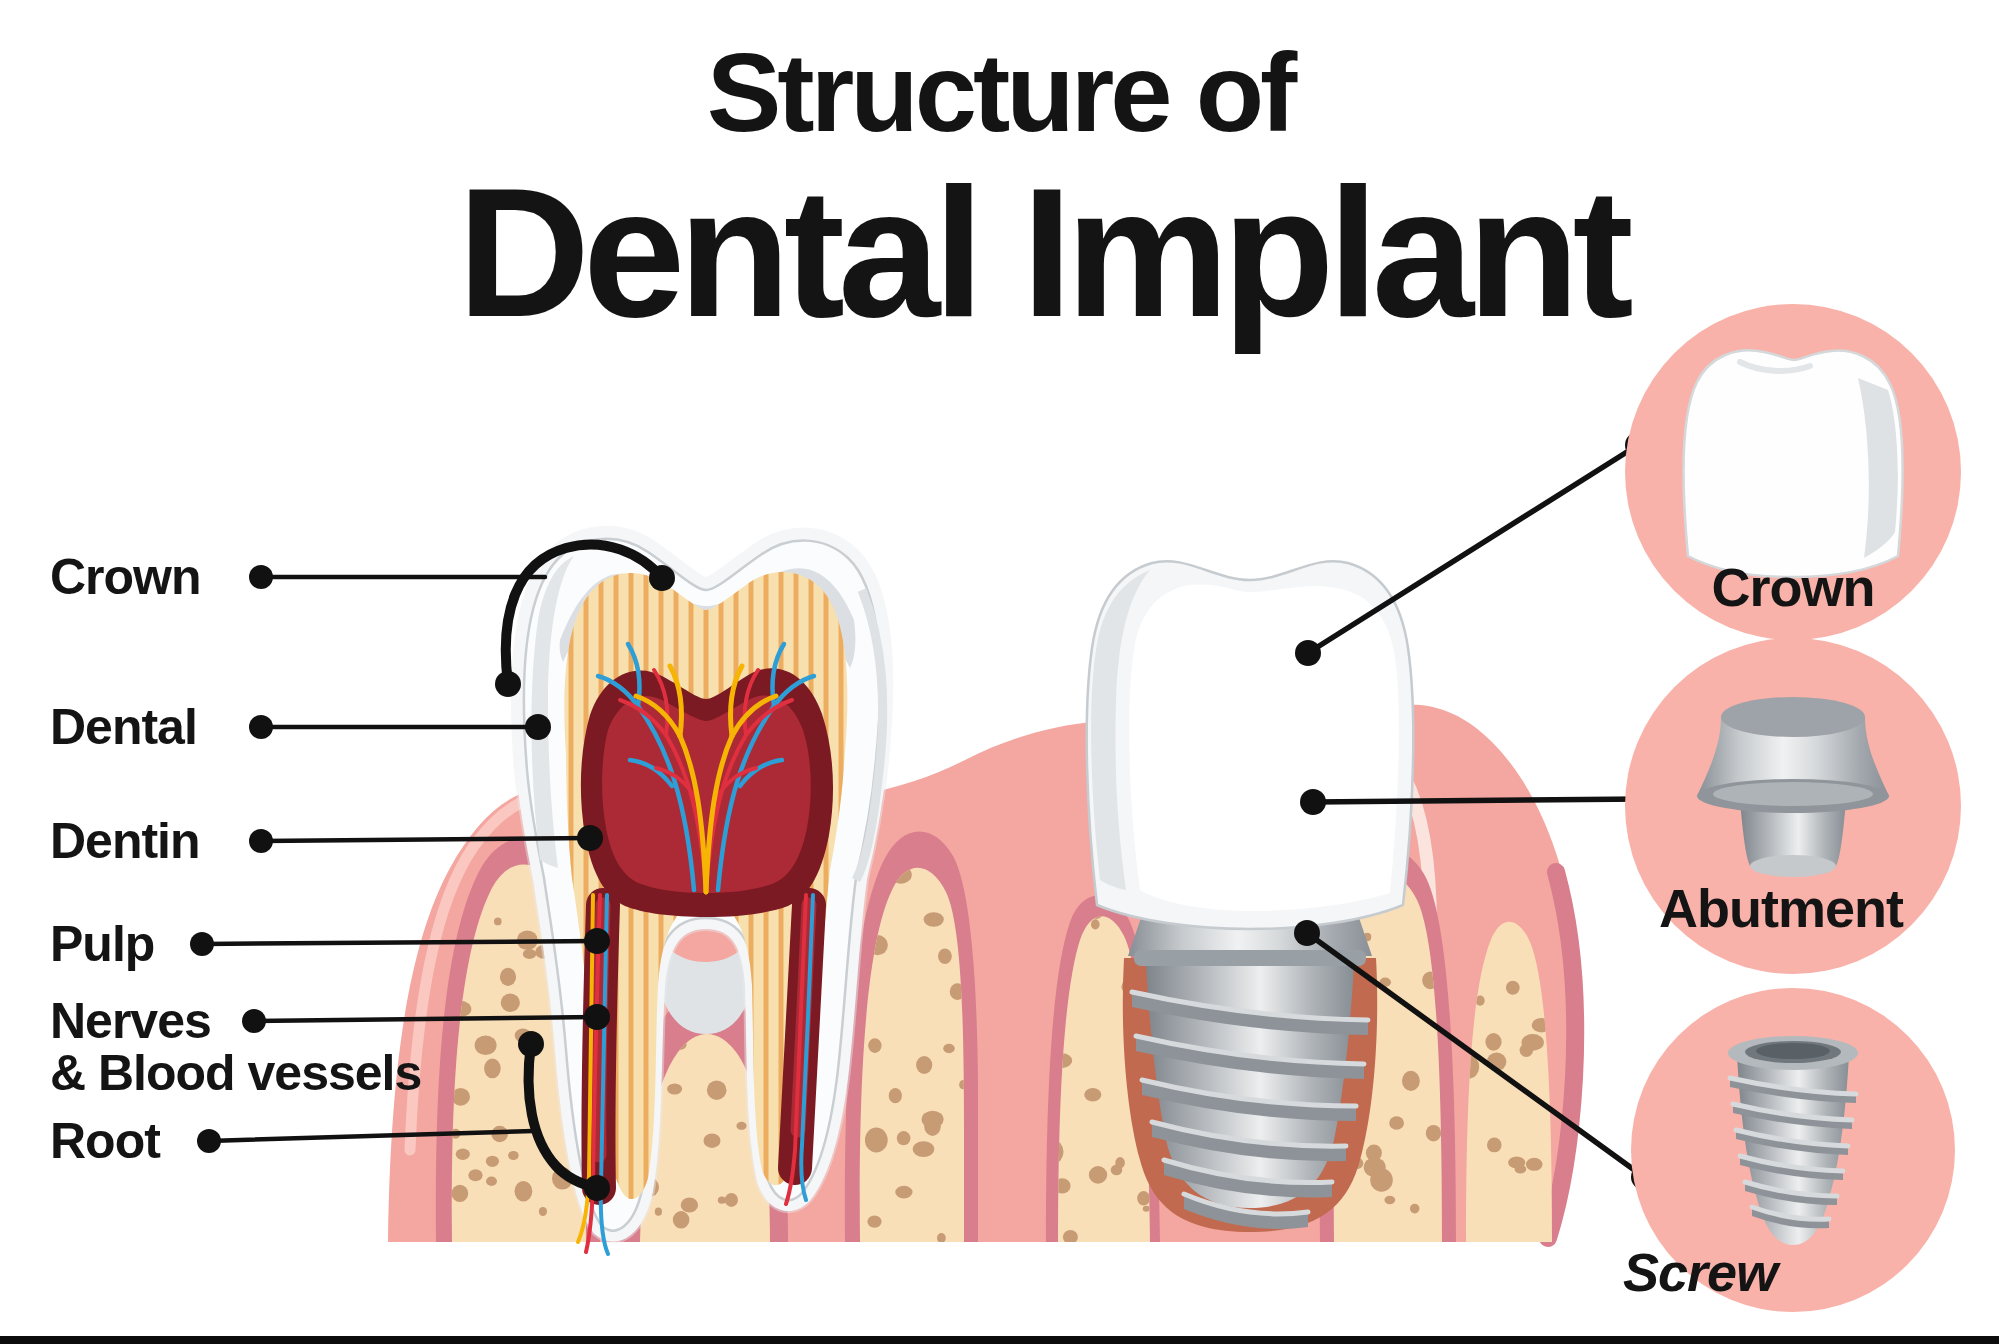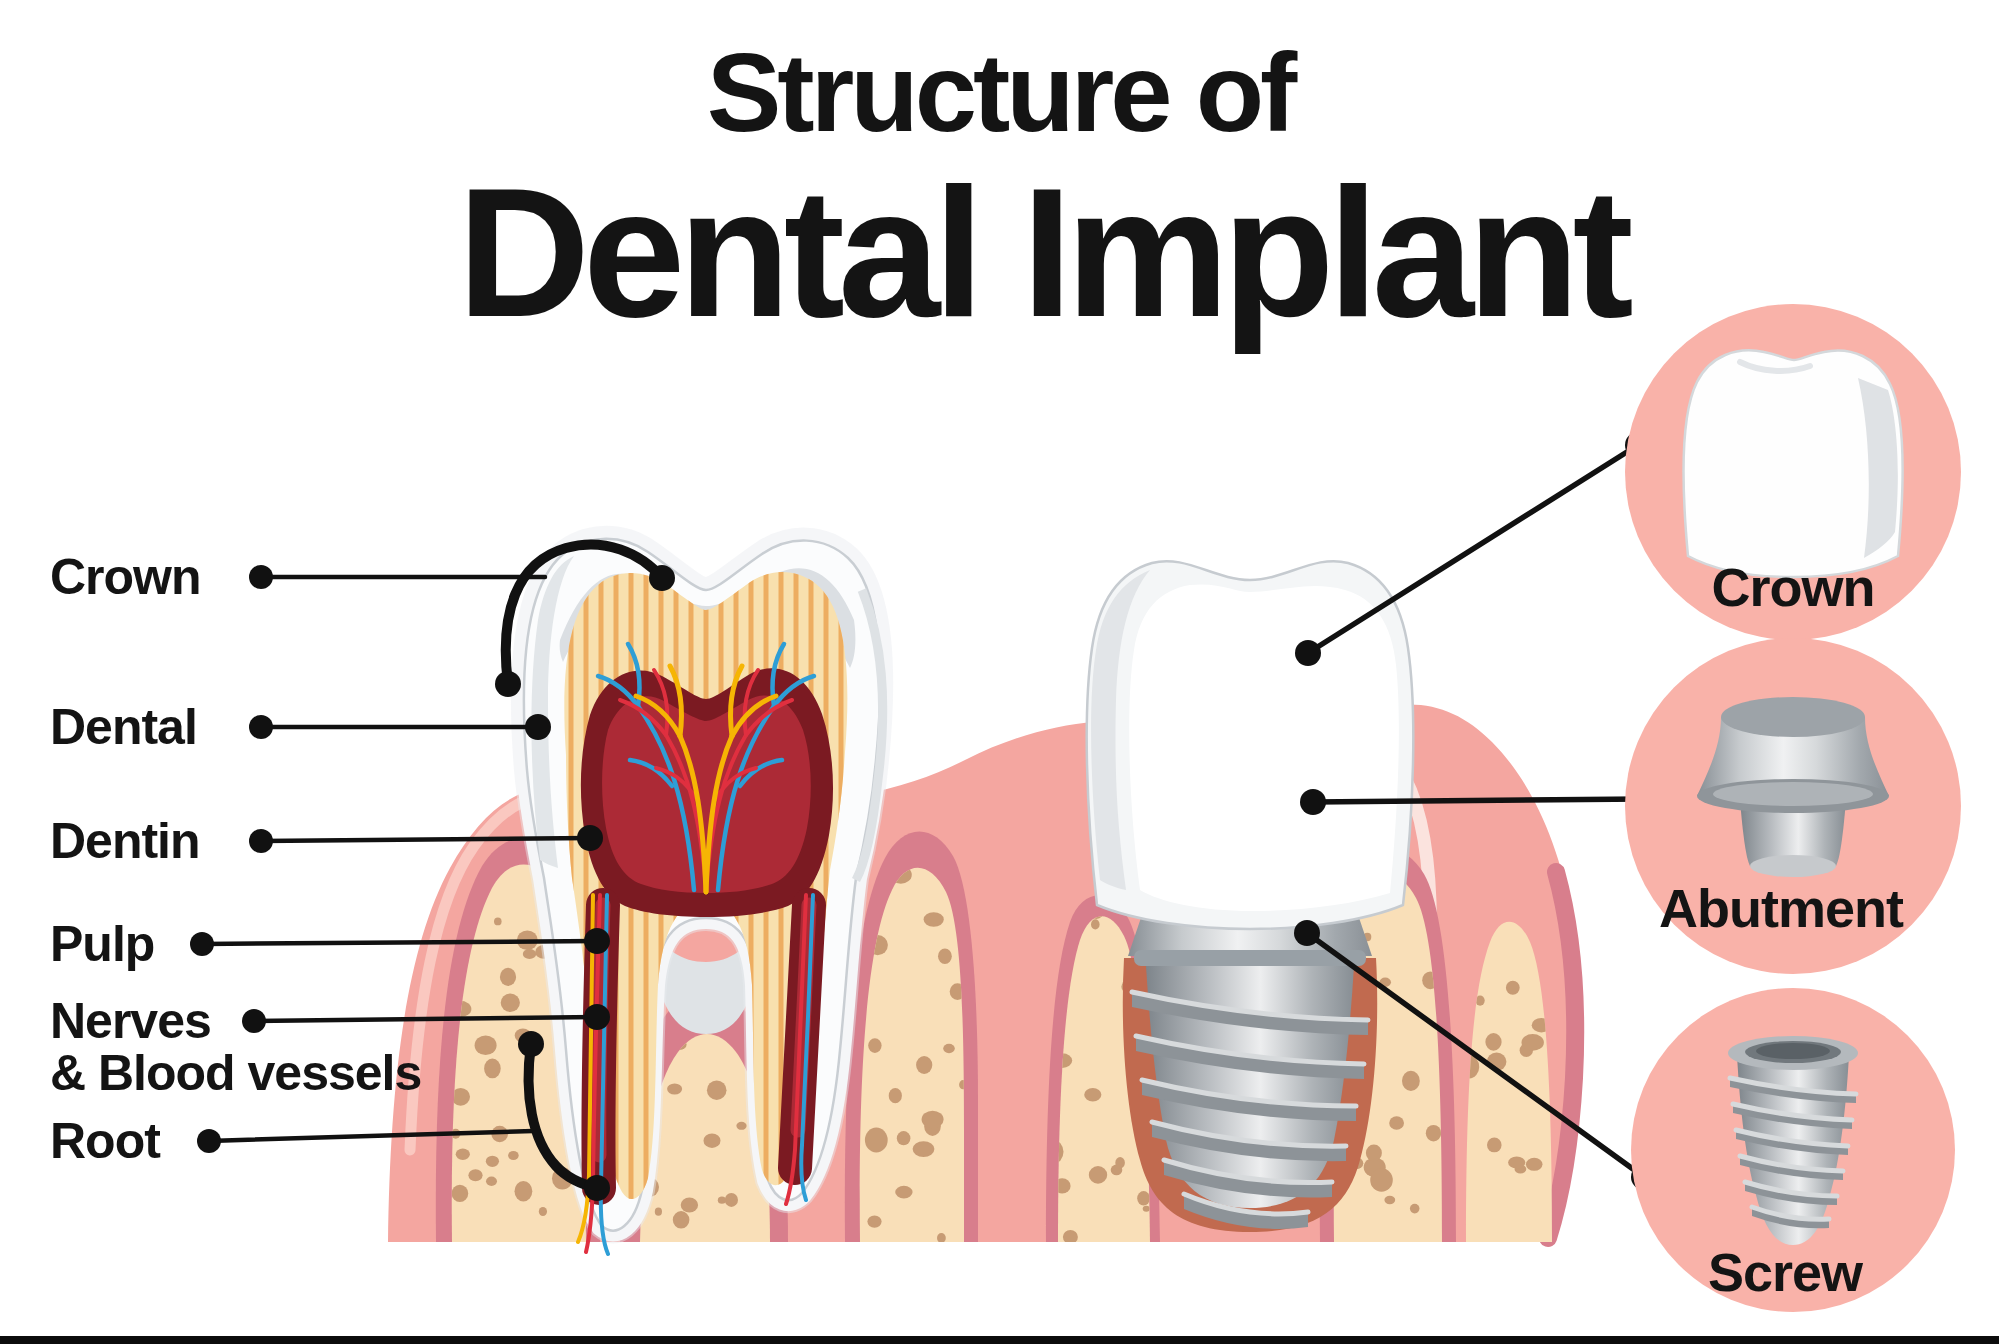--- a/index.html
+++ b/index.html
@@ -444,15 +444,15 @@
 <div class="txt lbl" style="left:50px;top:577px;">Crown</div>
 <div class="txt lbl" style="left:50px;top:727px;">Dental</div>
 <div class="txt lbl" style="left:50px;top:841px;">Dentin</div>
 <div class="txt lbl" style="left:50px;top:944px;">Pulp</div>
 <div class="txt lbl" style="left:50px;top:1021px;">Nerves</div>
 <div class="txt lbl" style="left:50px;top:1073px;">&amp; Blood vessels</div>
 <div class="txt lbl" style="left:50px;top:1141px;">Root</div>
 
 <div class="txt clbl" style="left:1793px;top:587px;">Crown</div>
 <div class="txt clbl" style="left:1781px;top:908px;">Abutment</div>
-<div class="txt clbl" style="left:1785px;top:1272px;">Screw</div>
+<div class="txt clbl" style="left:1700px;top:1272px;font-style:italic;">Screw</div>
 
 </div>
 
 </body></html>

